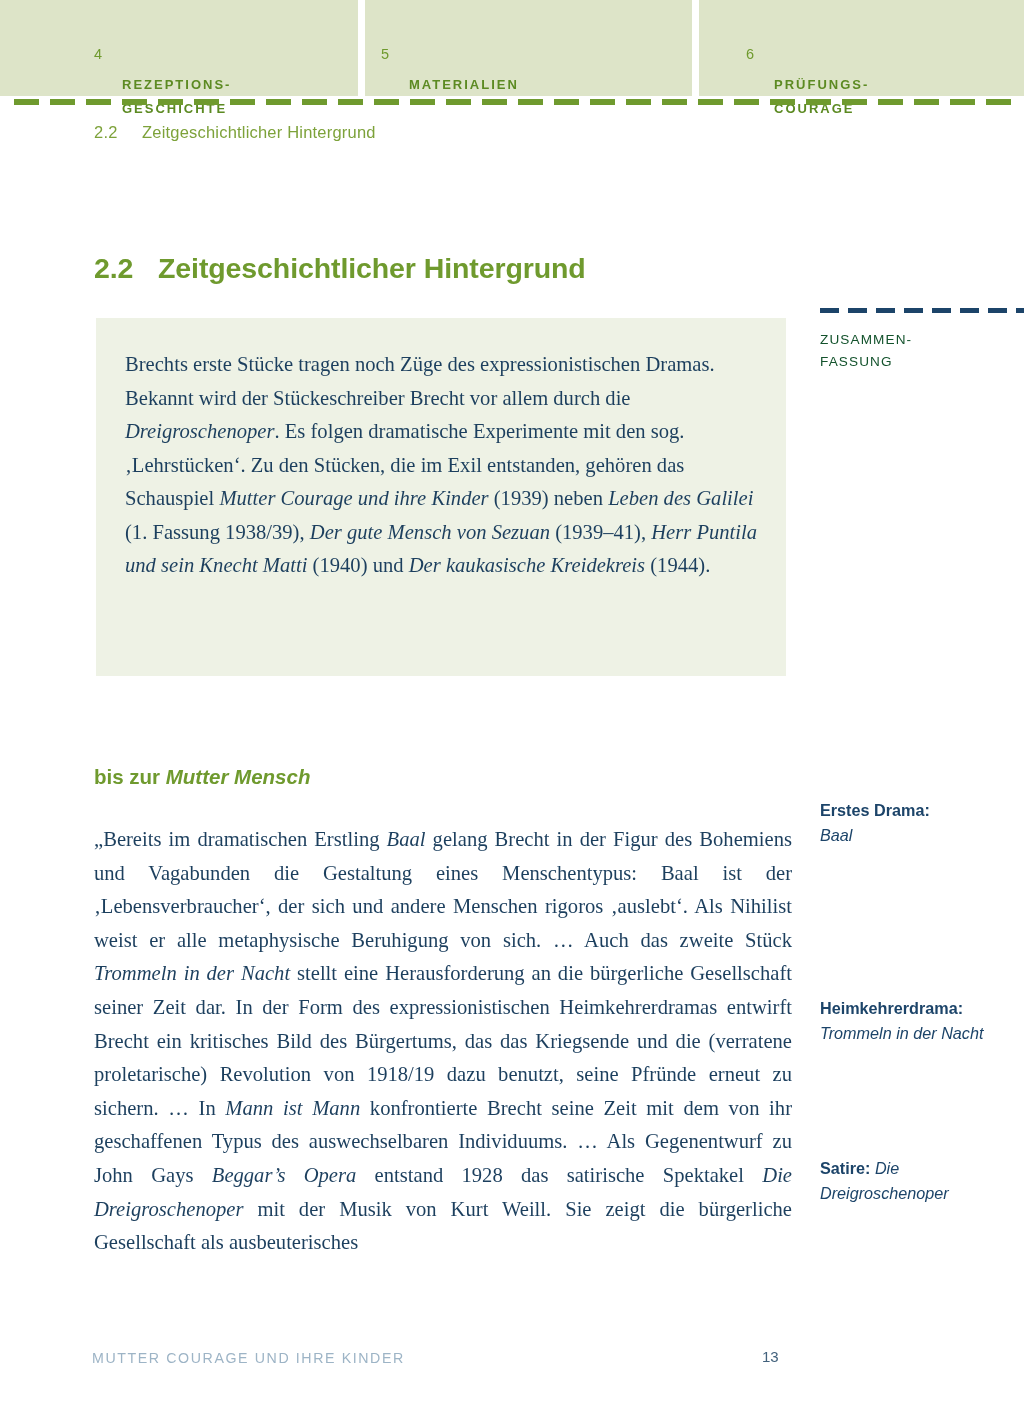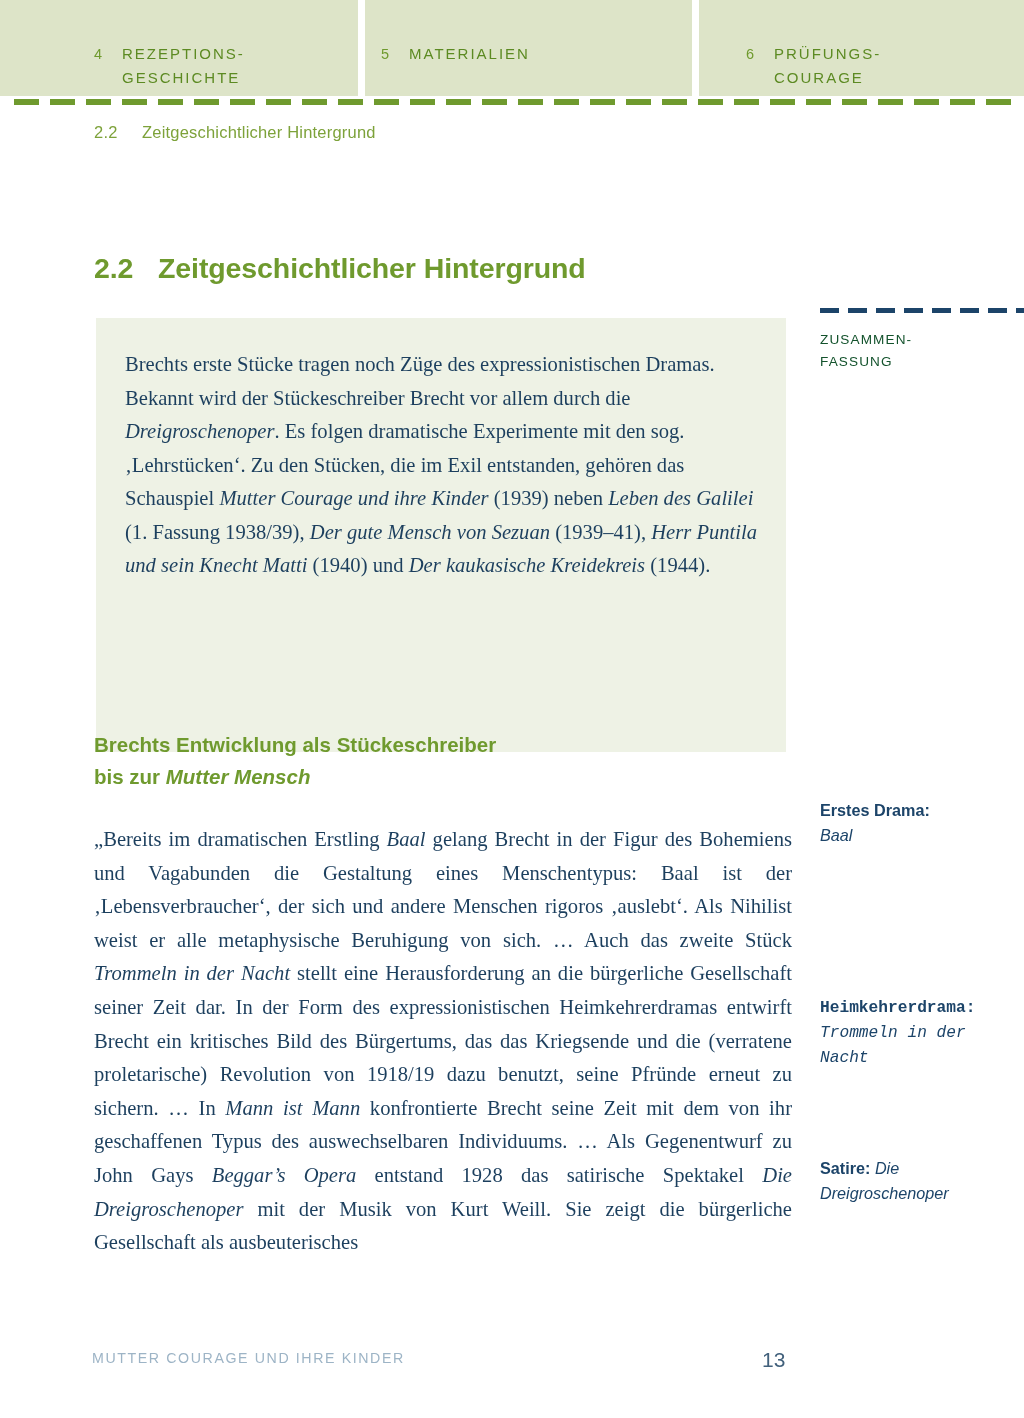--- a/index.html
+++ b/index.html
@@ -49,25 +49,26 @@
     color: #6f9a2e;
     font-size: 14.5px;
     letter-spacing: 0.8px;
     font-weight: 400;
     line-height: 24px;
     width: 28px;
     flex: none;
   }
   .tab-label {
     color: #5c8a22;
-    font-size: 15px;
+    font-size: 13px;
     letter-spacing: 2.0px;
     line-height: 24px;
-    font-weight: 400;
+    font-weight: 700;
     white-space: pre-line;
+    margin-top: 31px;
   }
 
   
   .dashrule-green {
     position: absolute;
     left: 14px;
     top: 99px;
     width: 1000px;
     height: 6px;
     background-image: repeating-linear-gradient(
@@ -103,21 +104,21 @@
     white-space: pre;
   }
   .page-heading .h-num { width: 64px; flex: none; }
 
   
   .summary-box {
     position: absolute;
     left: 96px;
     top: 318px;
     width: 690px;
-    height: 434px;
+    height: 358px;
     background: #eef2e5;
     box-sizing: border-box;
   }
   .summary-text {
     position: absolute;
     left: 29px;
     top: 30px;
     width: 645px;
     font-family: "Liberation Serif", serif;
     color: #1c3f5e;
@@ -155,21 +156,21 @@
     position: absolute;
     left: 820px;
     width: 200px;
     color: #1c4469;
     font-size: 16.2px;
     line-height: 25px;
   }
   .margin-note b { font-weight: bold; margin-top: 34px; }
   .margin-note i { font-style: italic; font-weight: normal; }
   .note-1 { top: 798px; }
-  .note-2 { top: 996px; font-family: Liberation Mono, monospace; }
+  .note-2 { top: 996px; }
   .note-3 { top: 1156px; }
 
   
   .subheading {
     position: absolute;
     left: 94px;
     top: 729px;
     width: 700px;
     color: #6f9a2e;
     font-size: 20.5px;
@@ -209,21 +210,21 @@
     top: 0;
     color: #9db4c6;
     font-size: 14.2px;
     letter-spacing: 1.6px;
   }
   .footer-page {
     position: absolute;
     left: 762px;
     top: -2px;
     color: #42617c;
-    font-size: 21px;
+    font-size: 15px;
     font-weight: 400;
   }
 </style>
 </head>
 <body>
 
 <div class="topbar">
 
   <div class="tab tab-1">
     <div class="tab-inner">
@@ -275,21 +276,21 @@
       <span>Bekannt wird der Stückeschreiber Brecht vor allem durch die </span><i>Dreigroschenoper</i><span>. Es folgen dramatische Experimente mit den sog. ‚Lehrstücken‘. Zu den Stücken, die im Exil entstanden, gehören das Schauspiel </span><i>Mutter Courage und ihre Kinder</i><span> (1939) neben </span><i>Leben des Galilei</i><span> (1. Fassung 1938/39), </span><i>Der gute Mensch von Sezuan</i><span> (1939–41), </span><i>Herr Puntila und sein Knecht Matti</i><span> (1940) und </span><i>Der kaukasische Kreidekreis</i><span> (1944).</span>
     </p>
   </div>
 </div>
 
 <div class="dashrule-blue"></div>
 <div class="margin-label">ZUSAMMEN-
 FASSUNG</div>
 
 <div class="subheading">
-  <span>Brechts Entwicklung als Stückeschreiber</span><br>
+  <br>
   <span>bis zur </span><i>Mutter Mensch</i>
 </div>
 
 <div class="body-text">
   <p><span>„Bereits im dramatischen Erstling </span><i>Baal</i><span> gelang Brecht in der Figur des Bohemiens und Vagabunden die Gestaltung eines Menschentypus: Baal ist der ‚Lebensverbraucher‘, der sich und andere Menschen rigoros ‚auslebt‘. Als Nihilist weist er alle metaphysische Beruhigung von sich. … Auch das zweite Stück </span><i>Trommeln in der Nacht</i><span> stellt eine Herausforderung an die bürgerliche Gesellschaft seiner Zeit dar. In der Form des expressionistischen Heimkehrerdramas entwirft Brecht ein kritisches Bild des Bürgertums, das das Kriegsende und die (verratene proletarische) Revolution von 1918/19 dazu benutzt, seine Pfründe erneut zu sichern. … In </span><i>Mann ist Mann</i><span> konfrontierte Brecht seine Zeit mit dem von ihr geschaffenen Typus des auswechselbaren Individuums. … Als Gegenentwurf zu John Gays </span><i>Beggar’s Opera</i><span> entstand 1928 das satirische Spektakel </span><i>Die Dreigroschenoper</i><span> mit der Musik von Kurt Weill. Sie zeigt die bürgerliche Gesellschaft als ausbeuterisches</span></p>
 </div>
 
 <div class="margin-note note-1">
   <b>Erstes Drama:</b><br><i>Baal</i>
 </div>

